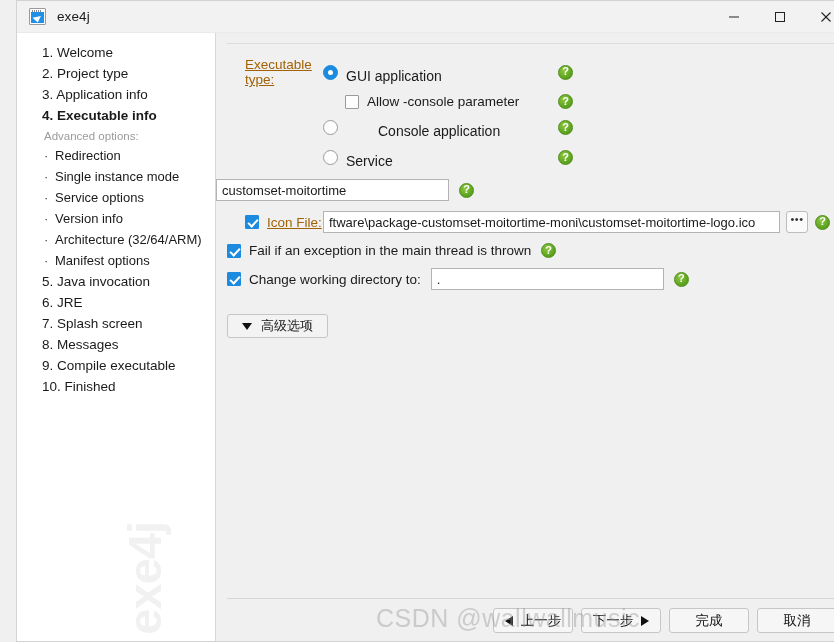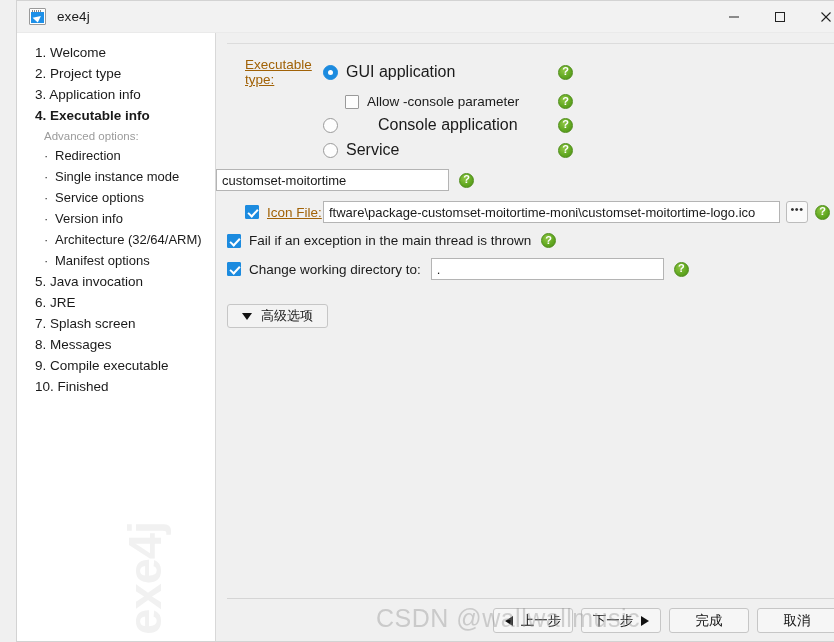--- a/index.html
+++ b/index.html
@@ -104,21 +104,21 @@
     background: #ffffff;
     border-right: 1px solid #d8d8d8;
     position: relative;
     padding-top: 9px;
     box-sizing: border-box;
     overflow: hidden;
   }
   .nav-item {
     font-size: 13.5px;
     color: #1a1a1a;
-    padding: 2px 0 2px 18px;
+    padding: 2px 0 2px 25px;
     line-height: 17px;
     white-space: nowrap;
     cursor: default;
   }
   .nav-item.active {
     font-weight: bold;
   }
   .nav-sub-header {
     font-size: 11.5px;
     color: #9b9b9b;
@@ -217,21 +217,22 @@
   .radio.checked::after {
     content: "";
     position: absolute;
     left: 4px; top: 4px;
     width: 5px; height: 5px;
     border-radius: 50%;
     background: #ffffff;
   }
   .radio-label {
     margin-left: 8px;
-    font-size: 16px;
+    font-size: 14px;
+    margin-top: 7px;
   }
 
   
   .cb {
     width: 14px; height: 14px;
     border: 1px solid #9a9a9a;
     background: #fdfdfd;
     box-sizing: border-box;
     position: relative;
     flex: 0 0 14px;

